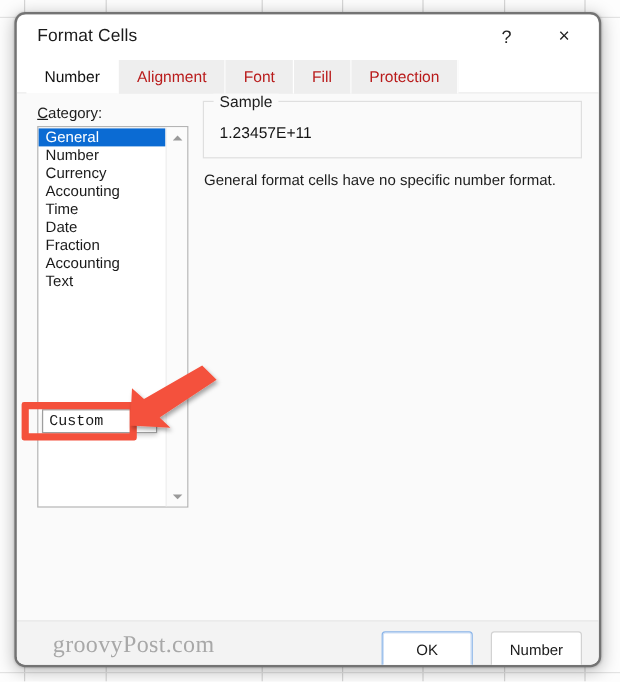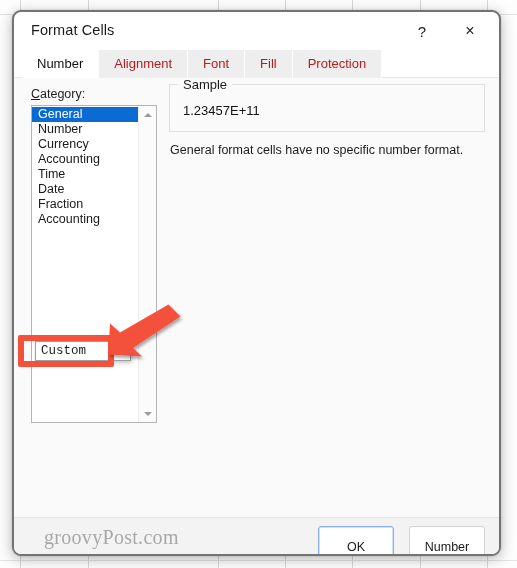--- a/index.html
+++ b/index.html
@@ -290,21 +290,21 @@
     top: 8px;
     font-family: "Liberation Serif", serif;
     font-size: 20px;
     color: #a8a8a8;
     letter-spacing: .3px;
     user-select: none;
   }
   .dlg-btn {
     position: absolute;
     top: 8px;
-    height: 41px;
+    height: 31px;
     width: 76px;
     background: #ffffff;
     border: 1px solid #d2d2d2;
     border-radius: 3px;
     font-family: "Liberation Sans", sans-serif;
     font-size: 12.5px;
     color: #1a1a1a;
     cursor: default;
     padding: 0;
   }
@@ -353,20 +353,21 @@
     <div id="listbox">
       <div id="list-items">
         <div class="list-item selected">General</div>
         <div class="list-item">Number</div>
         <div class="list-item">Currency</div>
         <div class="list-item">Accounting</div>
         <div class="list-item">Time</div>
         <div class="list-item">Date</div>
         <div class="list-item">Fraction</div>
         <div class="list-item">Accounting</div>
+        <div class="list-item">Text</div>
       </div>
 
       <div id="list-scroll">
         <div id="sb-up" class="sb-arrow">
             <i></i>
           </div>
         <div id="sb-down" class="sb-arrow">
             <i></i>
           </div>
       </div>

